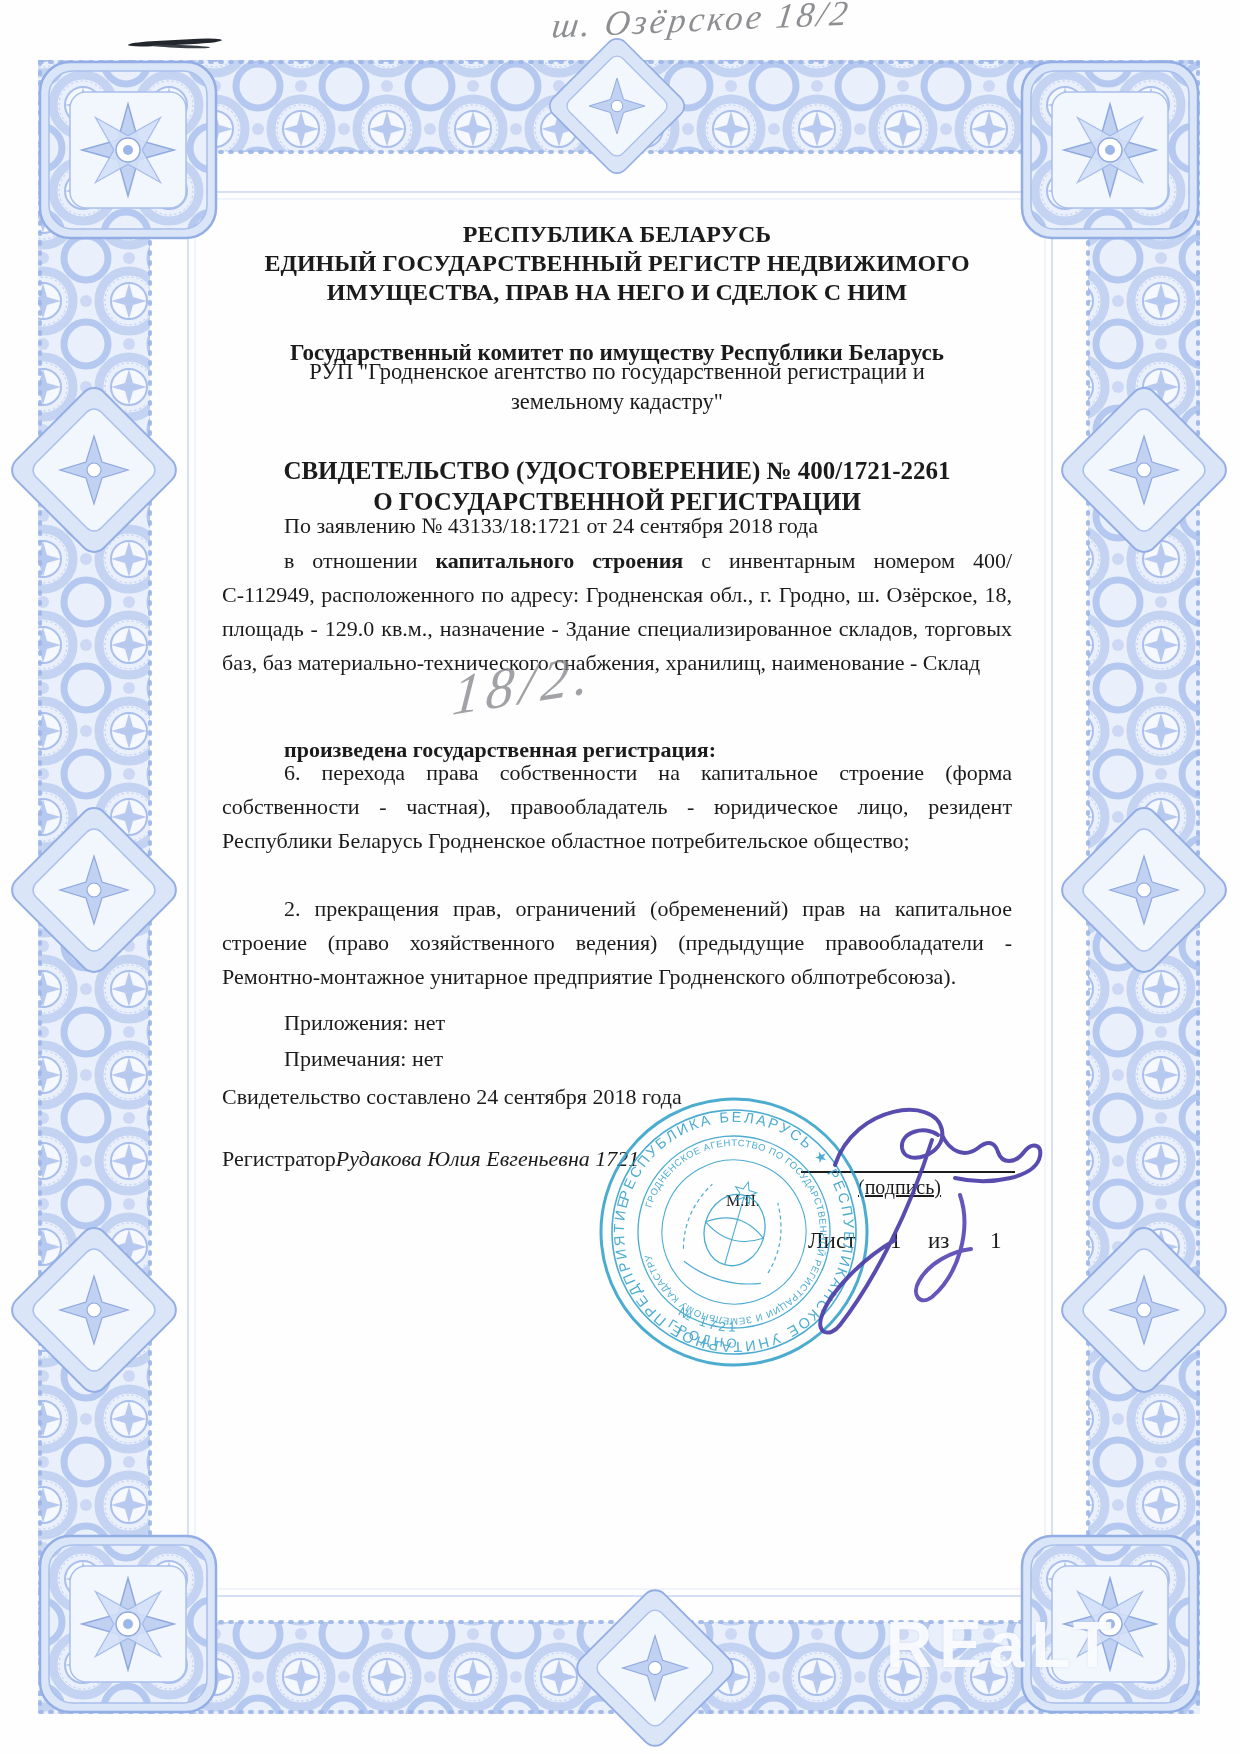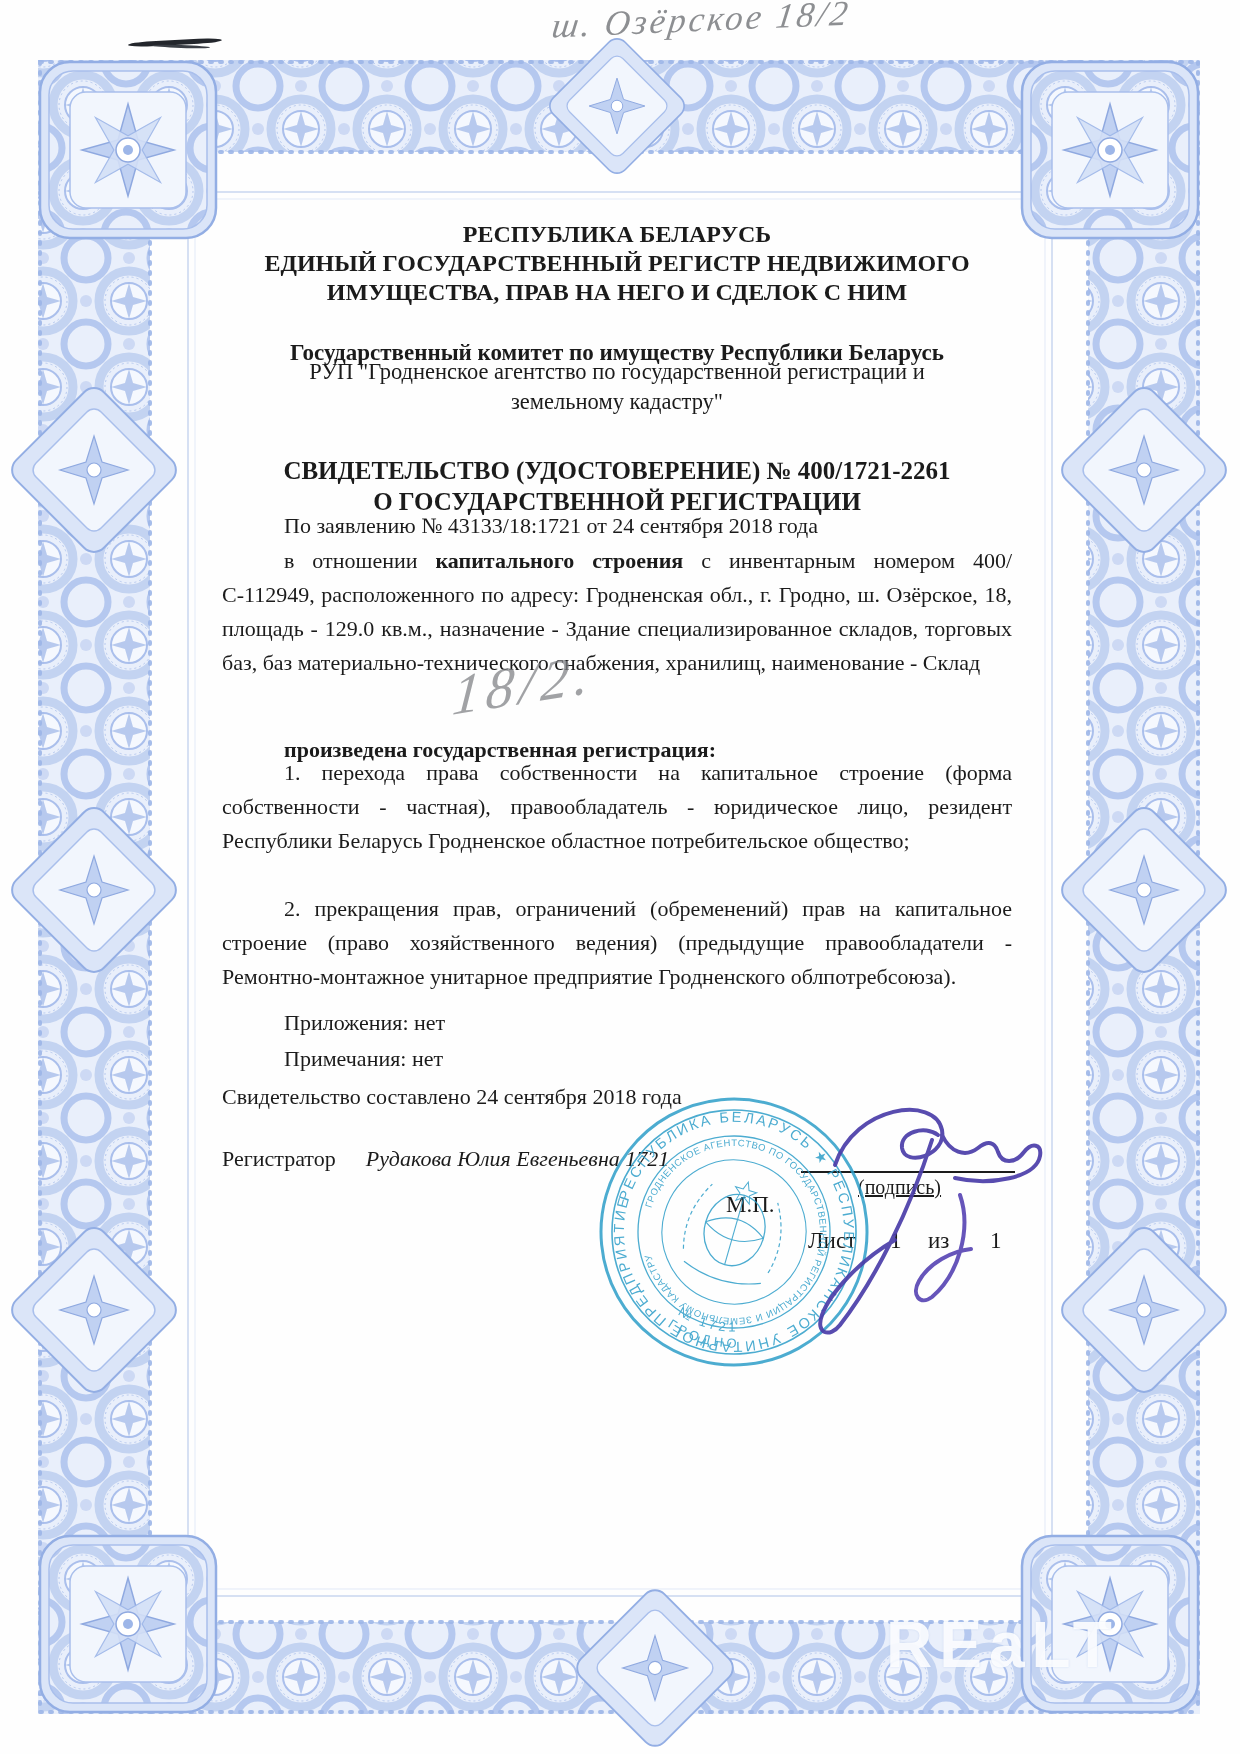--- a/index.html
+++ b/index.html
@@ -11,25 +11,25 @@
   .content-layer{position:absolute; left:0; top:0; width:1240px; height:1754px; z-index:3;}
   .tb{position:absolute; left:222px; width:790px; font-size:22px; line-height:34px;}
   .center{text-align:center;}
   .bold{font-weight:bold;}
   .just{text-align:justify; text-indent:62px;}
   .ind{text-indent:62px;}
   .h-main{font-size:24px; line-height:29px; font-weight:bold;}
   .h-committee{font-size:23px; font-weight:bold;}
   .h-agency{font-size:22.5px; line-height:30px;}
   .title{font-size:25px; line-height:31px; font-weight:bold;margin-top:26px;}
-  .registrar-row{display:flex; gap:30px;}
+  .registrar-row{display:flex; gap:0;}
   .registrar-name{font-style:italic;font-family:Liberation Serif, serif;}
   .sign-line{position:absolute; left:801px; top:1171px; width:214px; border-top:2px solid #1c1c1c;}
   .sign-caption{position:absolute; left:858px; top:1176px; width:145px; text-align:left; font-size:20px;text-decoration:underline;}
-  .mp{position:absolute; left:726px; top:1192px; font-size:23px;}
+  .mp{position:absolute; left:726px; top:1192px; font-size:16px;}
   .sheet-word{position:absolute; top:1228px; font-size:23px;}
   .handwriting-top{
     position:absolute; left:552px; top:0px; z-index:4; white-space:nowrap;
     font-style:italic; font-size:35px; color:#75777b; opacity:.82;
     letter-spacing:3px; transform:rotate(-2.5deg) skewX(-10deg);
   }
   .handwriting-mid{
     position:absolute; left:452px; top:652px; z-index:4; white-space:nowrap;
     font-style:italic; font-size:56px; color:#7e8084; opacity:.72;
     letter-spacing:6px; transform:rotate(-9deg) skewX(-14deg);
@@ -141,21 +141,21 @@
 
     <div class="tb title center" style="top:429px">СВИДЕТЕЛЬСТВО (УДОСТОВЕРЕНИЕ) № 400/1721-2261</div>
     <div class="tb title center" style="top:460px">О ГОСУДАРСТВЕННОЙ РЕГИСТРАЦИИ</div>
 
     <div class="tb ind" style="top:509px">По заявлению № 43133/18:1721 от 24 сентября 2018 года</div>
 
     <p class="tb just" style="top:544px; margin:0"><span>в отношении </span><span class="bold">капитального строения</span><span> с инвентарным номером 400/С-112949, расположенного по адресу: Гродненская обл., г. Гродно, ш. Озёрское, 18, площадь - 129.0 кв.м., назначение - Здание специализированное складов, торговых баз, баз материально-технического снабжения, хранилищ, наименование - Склад</span></p>
 
     <div class="tb bold" style="top:733px; padding-left:62px">произведена государственная регистрация:</div>
 
-    <p class="tb just" style="top:756px; margin:0">1. перехода права собственности на капитальное строение (форма собственности - частная), правообладатель - юридическое лицо, резидент Республики Беларусь Гродненское областное потребительское общество;</p>
+    <p class="tb just" style="top:756px; margin:0">6. перехода права собственности на капитальное строение (форма собственности - частная), правообладатель - юридическое лицо, резидент Республики Беларусь Гродненское областное потребительское общество;</p>
     <p class="tb just" style="top:892px; margin:0">2. прекращения прав, ограничений (обременений) прав на капитальное строение (право хозяйственного ведения) (предыдущие правообладатели - Ремонтно-монтажное унитарное предприятие Гродненского облпотребсоюза).</p>
 
     <div class="tb" style="top:1006px; padding-left:62px">Приложения: нет</div>
     <div class="tb" style="top:1042px; padding-left:62px">Примечания: нет</div>
     <div class="tb" style="top:1080px">Свидетельство составлено 24 сентября 2018 года</div>
 
     <div class="tb registrar-row" style="top:1142px">
       <span>Регистратор</span>
       <span class="registrar-name">Рудакова Юлия Евгеньевна 1721</span>
     </div>

